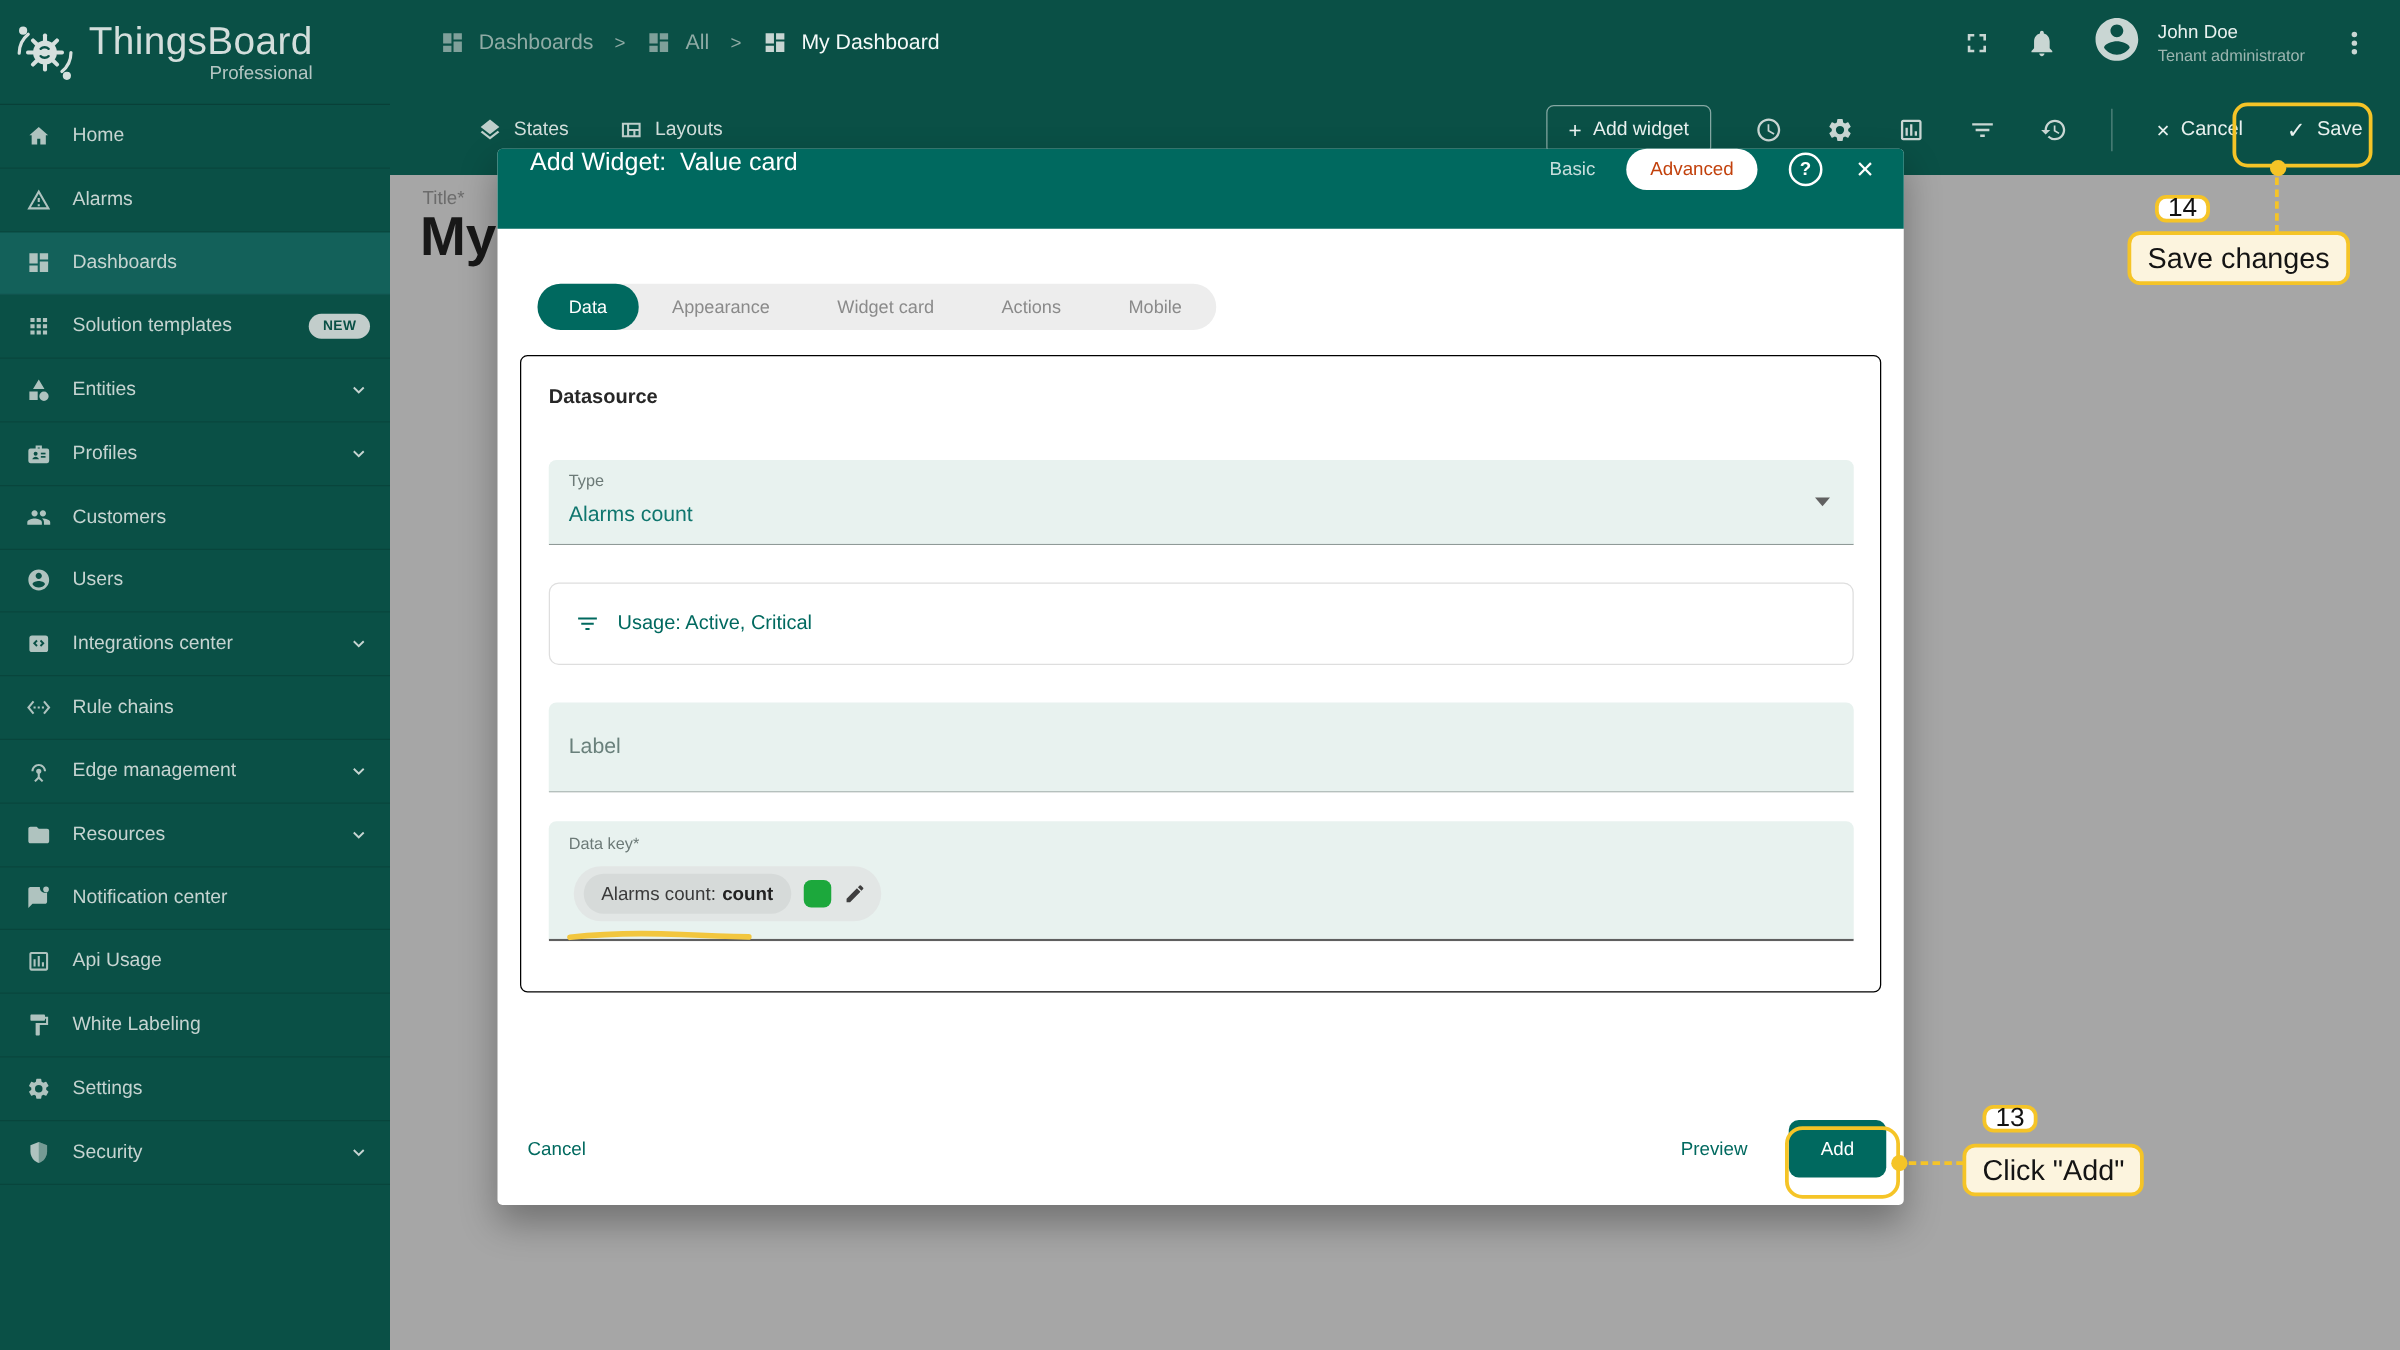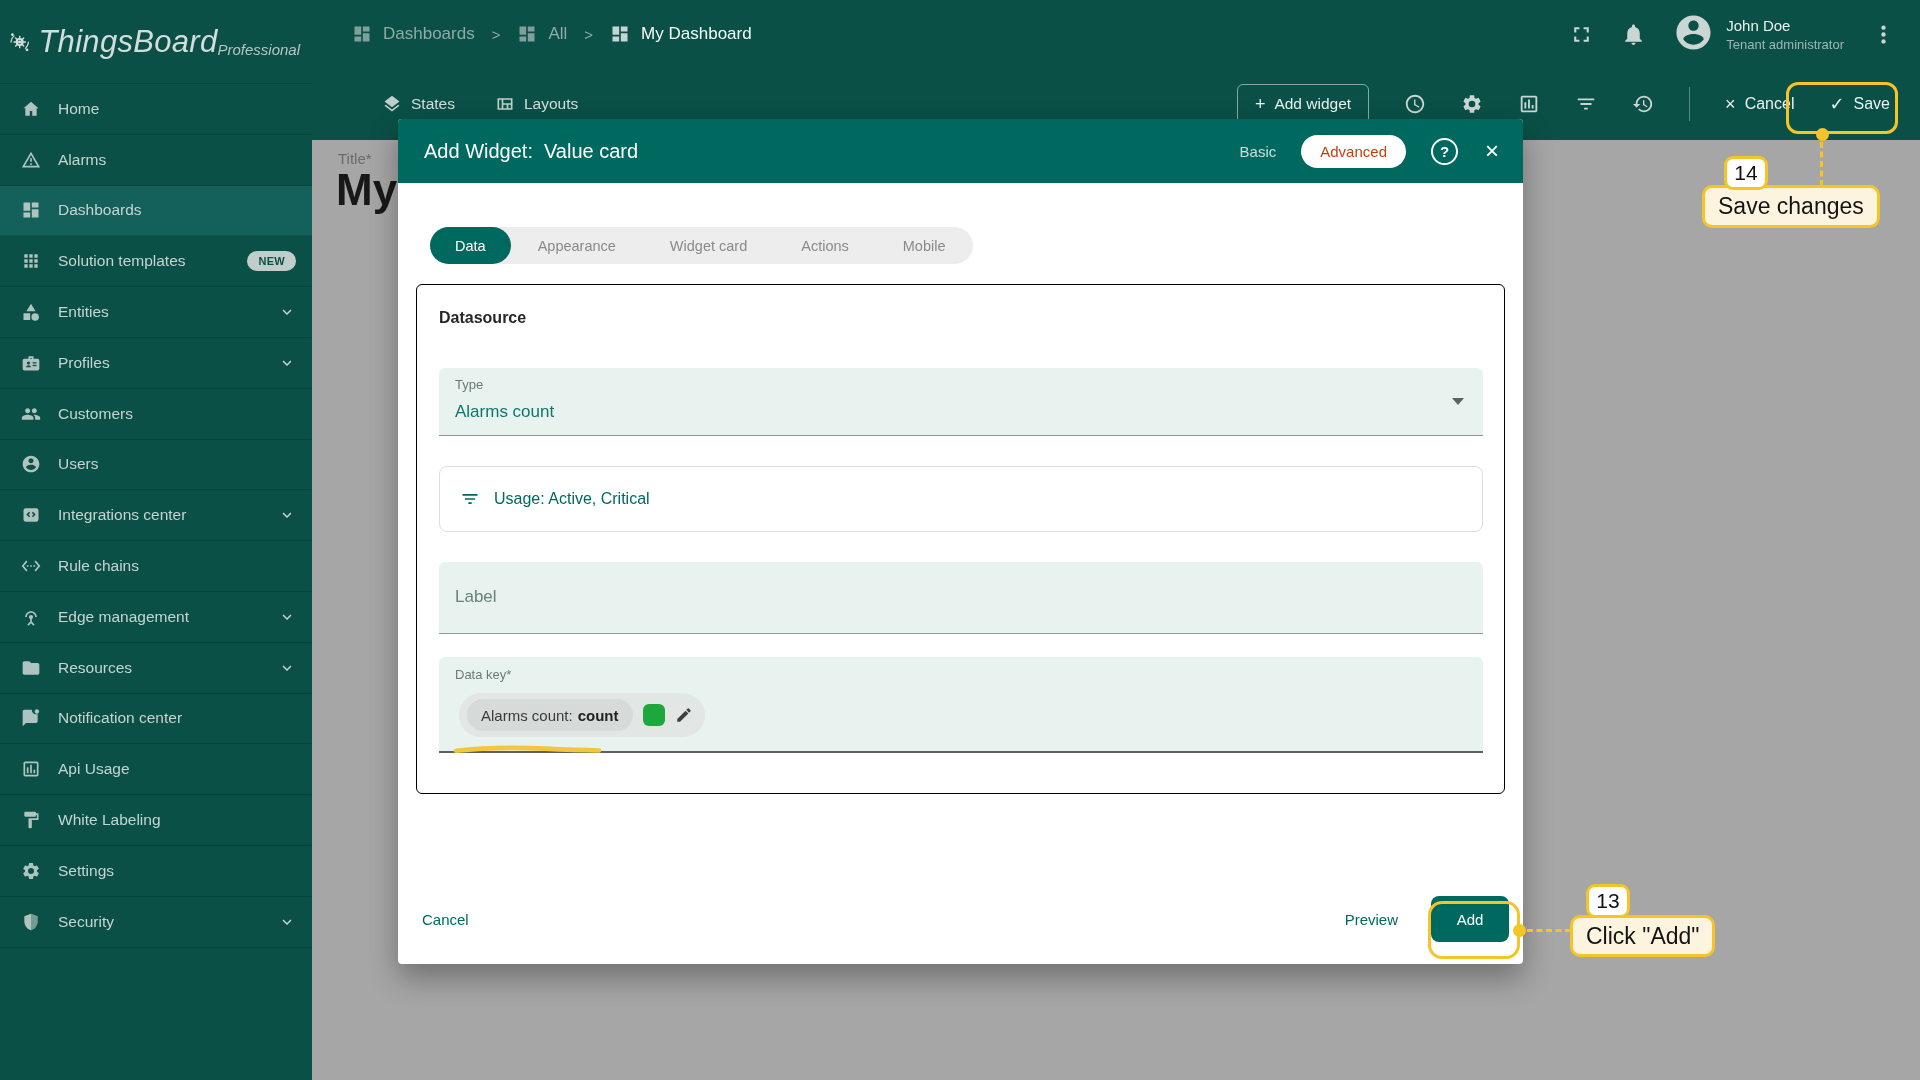--- a/index.html
+++ b/index.html
@@ -32,40 +32,40 @@
   .tbi{color:#C9D6D3;display:flex;background:none;border:none;cursor:pointer;}
   .tbi svg{width:22px;height:22px;}
   .v-divider{width:1px;height:34px;background:rgba(255,255,255,.32);}
   .txt-btn{display:flex;align-items:center;gap:9px;color:#E9F1EF;font-size:16px;background:none;border:none;cursor:pointer;}
   .txt-btn .glyph{font-size:18px;line-height:1;}
 
   
   .sidebar{position:absolute;left:0;top:0;width:312px;height:1080px;background:#0A5046;z-index:3;}
   .logo{height:84px;display:flex;align-items:center;gap:7px;padding:0 12px 0 8px;border-bottom:1px solid rgba(0,0,0,.2);}
   .logo-mark{width:56px;height:56px;color:#D6E0DE;}
-  .logo-text{display:flex;flex-direction:row;align-items:flex-end;font-style:italic;}
+  .logo-text{display:flex;flex-direction:column;align-items:flex-end;}
   .logo-title{font-size:31px;color:#D3DEDC;letter-spacing:.3px;line-height:1.08;}
   .logo-sub{font-size:15px;color:#B5C6C3;}
   .nav-item{height:50.8px;display:flex;align-items:center;padding:0 16px 0 21px;gap:17px;color:#C6D4D1;font-size:15.5px;border-bottom:1px solid rgba(0,0,0,.13);cursor:pointer;}
   .nav-item.active{background:#13615A;}
   .nav-ico{width:20px;height:20px;color:#AFC3BF;flex:none;display:flex;}
   .nav-ico svg{width:20px;height:20px;}
   .nav-label{flex:1;white-space:nowrap;}
   .nav-badge{background:#C2CDCB;color:#0A5046;font-size:11px;font-weight:bold;padding:4px 11px;border-radius:11px;letter-spacing:.3px;}
   .nav-chevron{width:18px;height:18px;color:#C6D4D1;display:flex;}
   .nav-chevron svg{width:18px;height:18px;}
 
   
   .backdrop{position:absolute;left:312px;top:140px;width:1608px;height:940px;background:#A6A6A6;z-index:1;}
   .bg-title-label{position:absolute;left:26px;top:10px;font-size:15px;color:#6C6C6C;}
   .bg-title-value{position:absolute;left:24px;top:25px;font-size:44px;font-weight:bold;color:#181818;}
 
   
   .modal{position:absolute;left:398px;top:119px;width:1125px;height:845px;background:#FFF;border-radius:4px;box-shadow:0 14px 30px rgba(0,0,0,.32);z-index:10;}
-  .modal-header{height:64px;background:#00695F;border-radius:4px 4px 0 0;display:flex;align-items:center;padding:0 24px 0 26px;}
+  .modal-header{height:64px;background:#00695F;border-radius:4px 4px 0 0;display:flex;align-items:flex-start;padding:0 24px 0 26px;}
   .modal-title{font-size:20px;color:#FFF;display:flex;gap:11px;}
   .mh-right{margin-left:auto;display:flex;align-items:center;gap:25px;}
   .mode-basic{color:rgba(255,255,255,.78);font-size:15px;background:none;border:none;cursor:pointer;}
   .mode-advanced{background:#FFF;color:#c2410c;font-size:15px;font-weight:500;padding:8px 19px;border-radius:18px;border:none;cursor:pointer;}
   .help-btn{width:27px;height:27px;border:2px solid #FFF;border-radius:50%;color:#FFF;font-size:15px;font-weight:bold;display:flex;align-items:center;justify-content:center;background:none;cursor:pointer;}
   .close-btn{color:#FFF;font-size:24px;line-height:1;margin-left:2px;background:none;border:none;cursor:pointer;}
 
   .tabs{position:absolute;left:32px;top:108px;height:37px;background:#EDEDED;border-radius:19px;display:inline-flex;align-items:center;}
   .tab{padding:0 27px;height:37px;display:flex;align-items:center;font-size:14.5px;color:#8A8A8A;cursor:pointer;white-space:nowrap;}
   .tab.active{background:#00695F;color:#FFF;border-radius:19px;padding:0 25px;font-weight:500;}
@@ -95,21 +95,21 @@
   .modal-footer{position:absolute;left:0;bottom:0;width:100%;height:76px;display:flex;align-items:center;padding:0 14px 14px 24px;}
   .link-btn{color:#00695F;font-size:15px;font-weight:500;background:none;border:none;cursor:pointer;}
   .footer-spacer{flex:1;}
   .preview-btn{margin-right:33px;}
   .add-btn{width:78px;height:46px;background:#00695F;color:#FFF;border-radius:8px;font-size:15px;font-weight:500;display:flex;align-items:center;justify-content:center;border:none;cursor:pointer;}
 
   
   .anno{position:absolute;z-index:40;}
   .anno-outline{border:3.5px solid #F5C427;border-radius:12px;background:transparent;}
   .anno-dot{width:13px;height:13px;border-radius:50%;background:#F5C427;z-index:41;}
-  .anno-num{min-width:44px;height:34px;background:#FFF;border:3px solid #F5C427;border-radius:9px;display:flex;align-items:center;justify-content:center;font-size:21px;color:#111;z-index:43;padding:0 6px;}
+  .anno-num{min-width:44px;height:22px;background:#FFF;border:3px solid #F5C427;border-radius:9px;display:flex;align-items:center;justify-content:center;font-size:21px;color:#111;z-index:43;padding:0 6px;}
   .anno-label{height:43px;background:#FCF4DE;border:3px solid #F5C427;border-radius:10px;display:flex;align-items:center;padding:0 13px;font-size:23px;color:#141414;z-index:42;white-space:nowrap;}
   #annoSaveBox{left:1786px;top:82px;width:112px;height:52px;}
   #annoSaveDot{left:1816px;top:128px;}
   #annoSaveDash{left:1820px;top:142px;height:44px;width:0;border-left:3.5px dashed #F5C427;}
   #annoNum14{left:1724px;top:156px;}
   #annoLabel14{left:1702px;top:185px;}
   #annoAddBox{left:1428px;top:901px;width:92px;height:58px;border-radius:14px;}
   #annoAddDot{left:1513px;top:924px;}
   #annoAddDash{left:1527px;top:929px;width:44px;height:0;border-top:3.5px dashed #F5C427;}
   #annoNum13{left:1586px;top:884px;}

